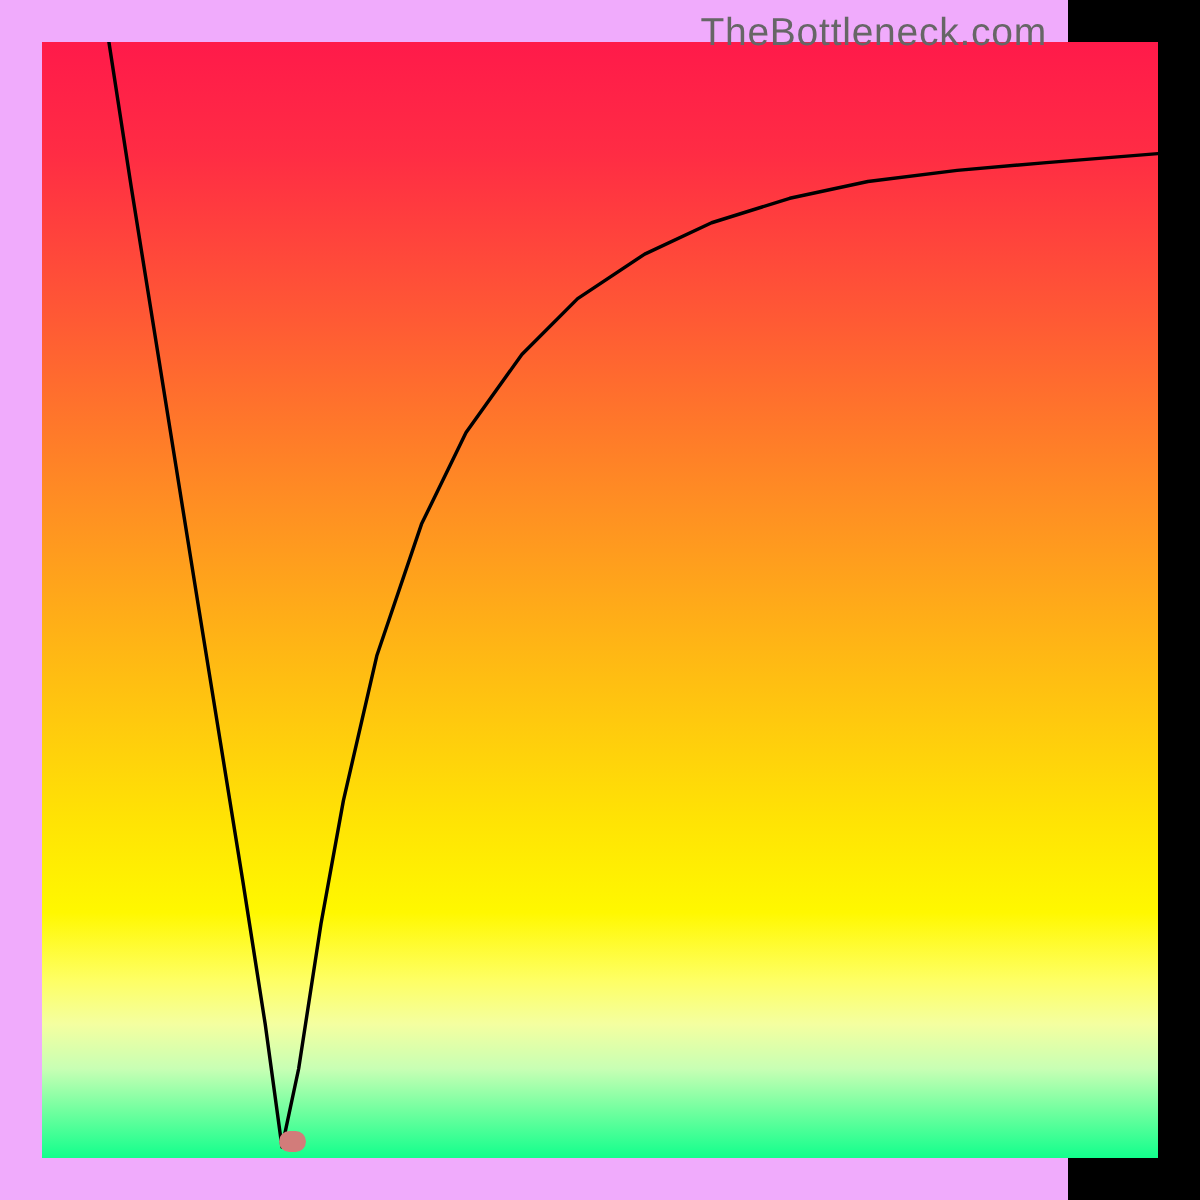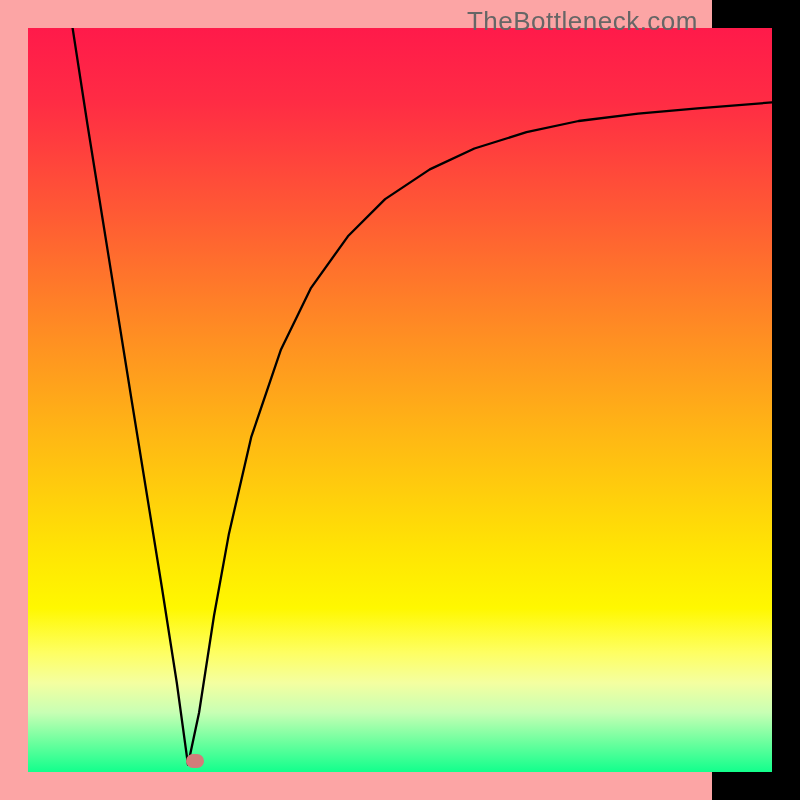--- a/index.html
+++ b/index.html
@@ -8,21 +8,21 @@
     width: 800px;
     height: 800px;
     background: #000;
     overflow: hidden;
     font-family: Arial, Helvetica, sans-serif;
   }
   .outer {
     position: relative;
     width: 712px;
     height: 800px;
-    background: #fca5a5;
+    background: #f0abfc;
   }
   .watermark {
     position: absolute;
     top: 6px;
     right: 14px;
     color: #666666;
     font-size: 26px;
     font-weight: 400;
     letter-spacing: 0.5px;
     z-index: 20;

